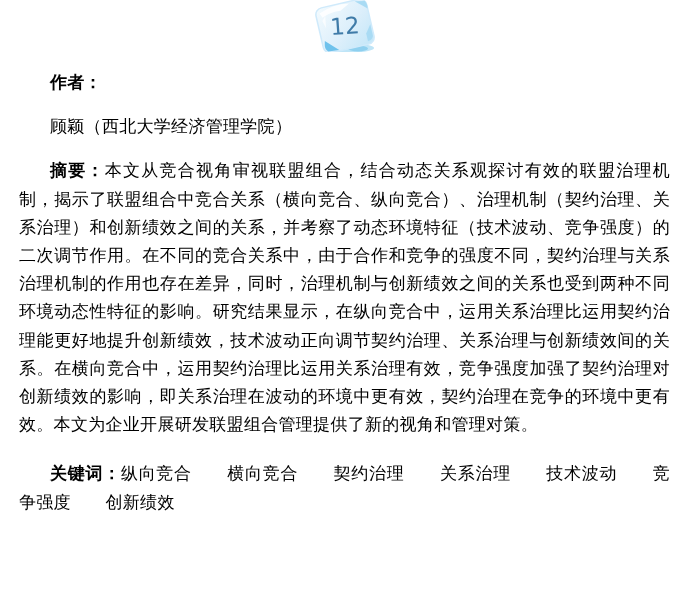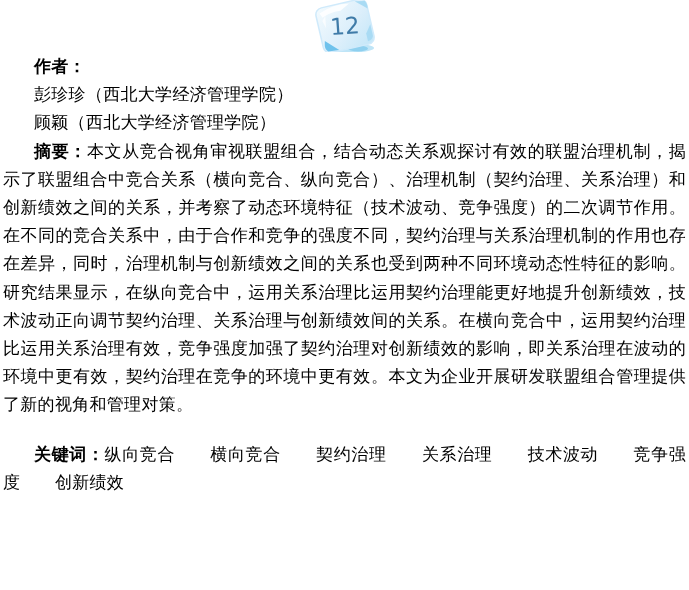--- a/index.html
+++ b/index.html
@@ -22,21 +22,21 @@
     font-weight: bold;
     font-size: 18px;
     line-height: 33px;
     margin: 6px 0 7px 0;
     letter-spacing: 0.5px;
   }
 
   .body-par {
     font-size: 17px;
     line-height: 28.2px;
-    margin: 0;
+    margin: 16px;
     text-align: justify;
     text-indent: 31px;
     letter-spacing: 0.3px;
   }
   .author-line { text-align: left; }
 
   .label { font-weight: bold; }
 
   .keywords-par {
     margin-top: 21px;
@@ -70,21 +70,20 @@
         <path d="M24 16 L28 12 L26 24 Z" fill="#ffffff" opacity="0.7"></path>
       </g>
       <text x="45" y="34" text-anchor="middle" font-size="23" font-family="DejaVu Sans, Liberation Sans, sans-serif" fill="#3f7ba8" transform="rotate(-4 45 28)">12</text>
     </svg>
   </div>
 
 
   <p class="body-par author-line">
     <span class="label">作者：</span>
   </p>
-  <p class="body-par author-line">彭珍珍（西北大学经济管理学院）</p>
   <p class="body-par author-line">顾颖（西北大学经济管理学院）</p>
 
   <p class="body-par">
     <span class="label">摘要：</span><span>本文从竞合视角审视联盟组合，结合动态关系观探讨有效的联盟治理机制，揭示了联盟组合中竞合关系（横向竞合、纵向竞合）、治理机制（契约治理、关系治理）和创新绩效之间的关系，并考察了动态环境特征（技术波动、竞争强度）的二次调节作用。在不同的竞合关系中，由于合作和竞争的强度不同，契约治理与关系治理机制的作用也存在差异，同时，治理机制与创新绩效之间的关系也受到两种不同环境动态性特征的影响。研究结果显示，在纵向竞合中，运用关系治理比运用契约治理能更好地提升创新绩效，技术波动正向调节契约治理、关系治理与创新绩效间的关系。在横向竞合中，运用契约治理比运用关系治理有效，竞争强度加强了契约治理对创新绩效的影响，即关系治理在波动的环境中更有效，契约治理在竞争的环境中更有效。本文为企业开展研发联盟组合管理提供了新的视角和管理对策。</span>
   </p>
 
   <p class="body-par keywords-par">
     <span class="label">关键词：</span><span>纵向竞合　　横向竞合　　契约治理　　关系治理　　技术波动　　竞争强度　　创新绩效</span>
   </p>
 

